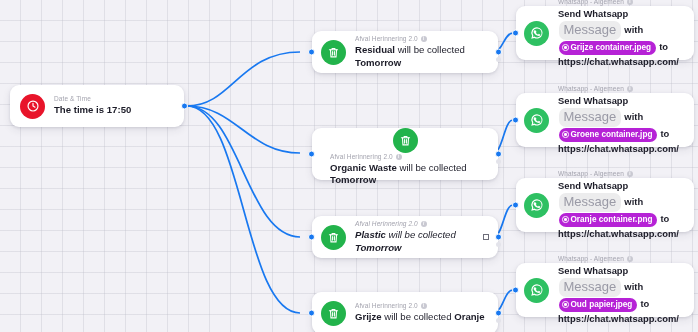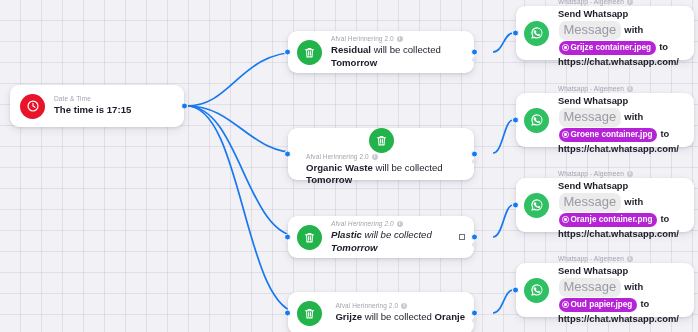--- a/index.html
+++ b/index.html
@@ -48,21 +48,21 @@
     line-height: 1.28; margin-top: 1px; white-space: nowrap;
   }
   .info-dot {
     width: 6px; height: 6px; border-radius: 50%;
     background: #c9c9d2; color: #fff;
     font-size: 4.6px; line-height: 6px; text-align: center;
     font-weight: bold; flex: 0 0 6px;
   }
 
   
-  .node-reminder { left: 288px; width: 186px; padding: 0 9px; justify-content: space-between; }
+  .node-reminder { left: 312px; width: 186px; padding: 0 9px; }
   .icon-trash { background: #22b34b; }
   .node-reminder .node-title { white-space: normal; }
   .reg { font-weight: normal; }
 
   .mini-square {
     position: absolute; right: 9px; top: 50%;
     transform: translateY(-50%);
     width: 6px; height: 6px;
     border: 1px solid #6e6e7a; background: transparent;
   }
@@ -140,21 +140,21 @@
     <div class="icon-round icon-clock">
       <svg class="svg-ico" width="14" height="14" viewBox="0 0 24 24" fill="none" stroke="#ffffff" stroke-width="2" stroke-linecap="round">
         <circle cx="12" cy="12" r="8.5"></circle>
         <path d="M12 7.5 V12 L15.4 14"></path>
       </svg>
     </div>
     <div class="node-text">
       <div class="node-kicker">
         <span>Date &amp; Time</span>
       </div>
-      <div class="node-title">The time is 17:15</div>
+      <div class="node-title">The time is 17:50</div>
     </div>
     <span class="port out"></span>
   </div>
 
   <div class="node node-reminder" style="top:31px;height:42px;">
     <div class="icon-round icon-trash">
       <svg class="svg-ico" width="13" height="13" viewBox="0 0 24 24" fill="none" stroke="#ffffff" stroke-width="2" stroke-linecap="round">
         <path d="M4.5 7 H19.5"></path>
           <path d="M9.5 7 V4.6 H14.5 V7"></path>
         <path d="M6.4 7 L7.3 20 H16.7 L17.6 7"></path>

